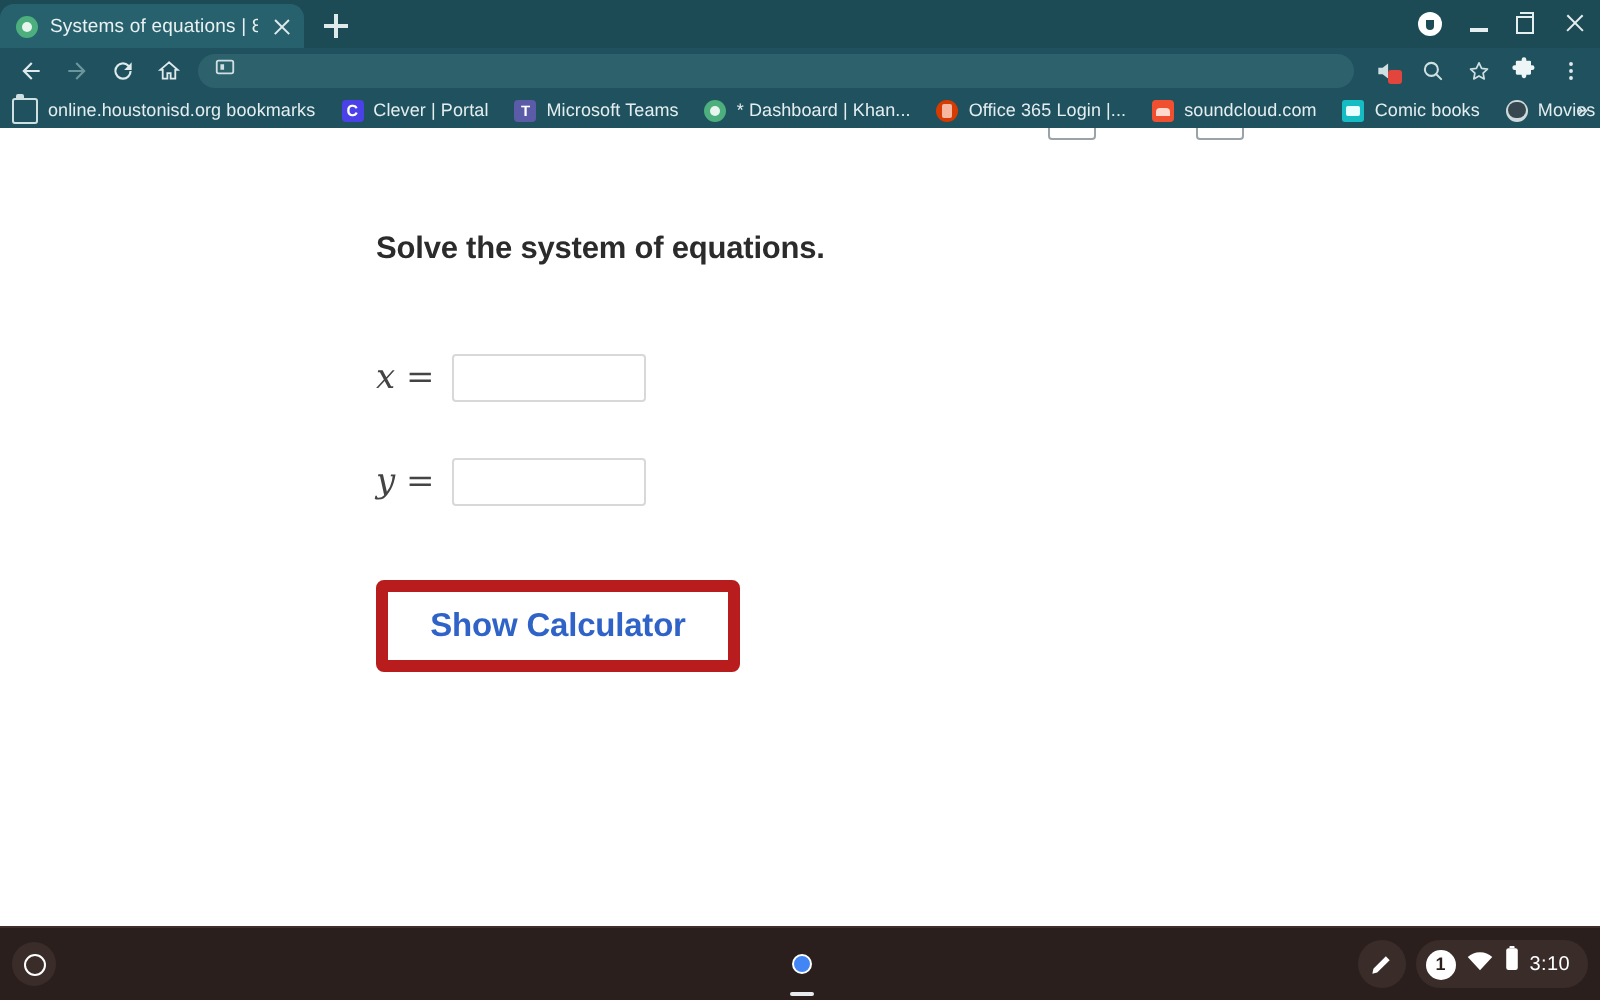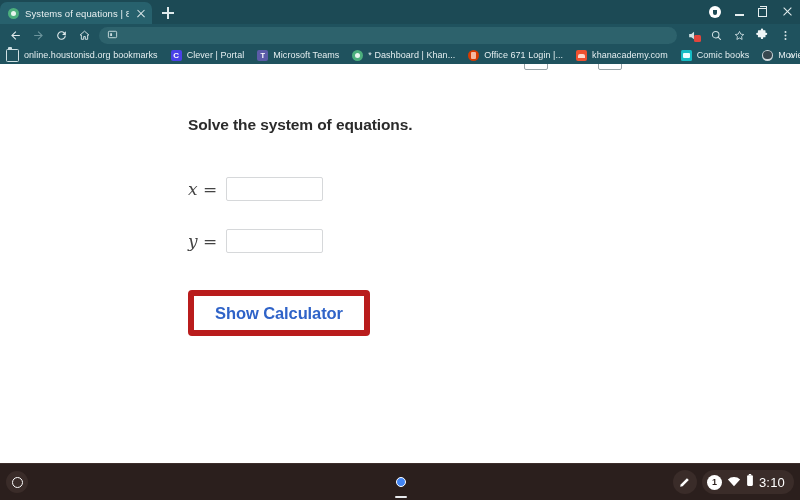--- a/index.html
+++ b/index.html
@@ -452,21 +452,21 @@
     background: #ffffff;
     color: #2b1f1d;
     font-size: 9px;
     font-weight: bold;
     display: flex;
     align-items: center;
     justify-content: center;
     font-family: "Liberation Sans", sans-serif;
   }
   .tray-time {
-    font-size: 13px;
+    font-size: 10px;
     color: #ffffff;
     letter-spacing: .2px;
   }
 </style>
 </head>
 <body>
 
 <div class="os">
 
   <div class="browser">
@@ -565,25 +565,25 @@
       <div class="bm">
         <span class="bm-ico ico-teams">T</span>
         <span class="bm-label">Microsoft Teams</span>
       </div>
       <div class="bm">
         <span class="bm-ico ico-ka"></span>
         <span class="bm-label">* Dashboard | Khan...</span>
       </div>
       <div class="bm">
         <span class="bm-ico ico-o365"></span>
-        <span class="bm-label">Office 671 Login |...</span>
+        <span class="bm-label">Office 365 Login |...</span>
       </div>
       <div class="bm">
         <span class="bm-ico ico-sc"></span>
-        <span class="bm-label">khanacademy.com</span>
+        <span class="bm-label">soundcloud.com</span>
       </div>
       <div class="bm">
         <span class="bm-ico ico-comic"></span>
         <span class="bm-label">Comic books</span>
       </div>
       <div class="bm">
         <span class="bm-ico ico-movies"></span>
         <span class="bm-label">Movies</span>
       </div>
       <span class="bm-overflow">»</span>

